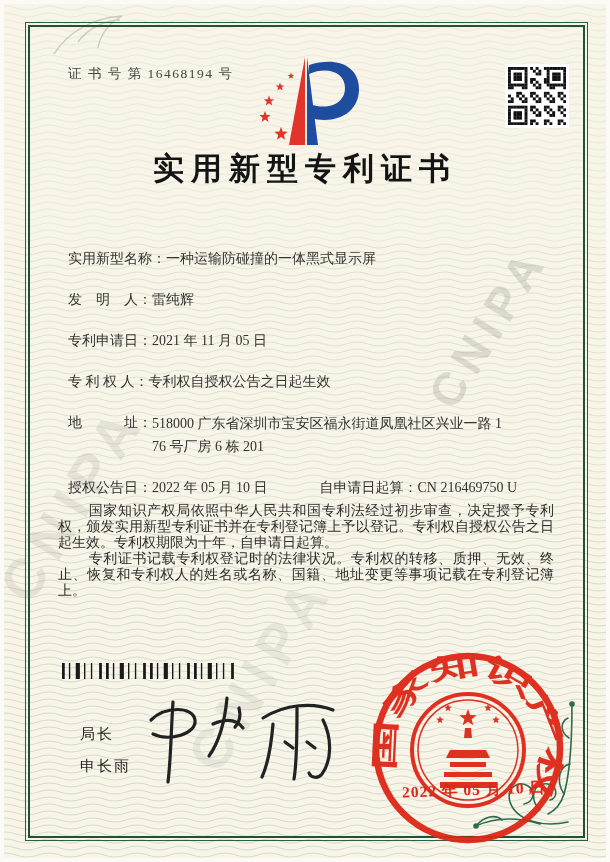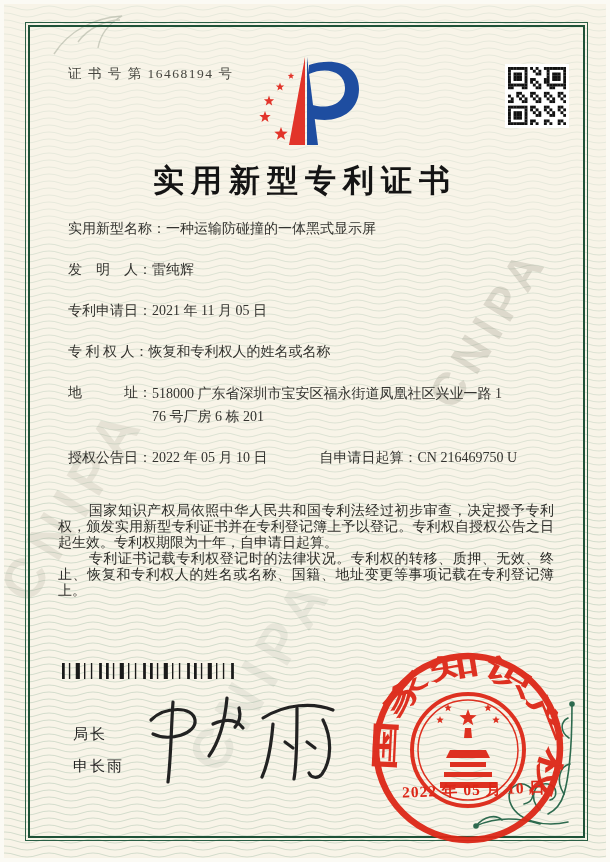--- a/index.html
+++ b/index.html
@@ -17,35 +17,35 @@
   .wm1{left:398px; top:300px; font-size:46px; letter-spacing:8px; color:rgba(138,134,120,0.25); transform:rotate(-58deg);}
   .wm2{left:-38px; top:470px; font-size:56px; letter-spacing:10px; color:rgba(138,134,120,0.16); transform:rotate(-58deg);}
   .wm3{left:150px; top:640px; font-size:56px; letter-spacing:10px; color:rgba(120,140,125,0.13); transform:rotate(-58deg);}
   .frame{position:absolute; left:25px; top:22px; right:22px; bottom:21px; border:1px solid #2a5f45; z-index:2; pointer-events:none;}
   .frame-inner{position:absolute; inset:2px; border:2px solid #1f5238;}
   .content{position:absolute; inset:0; z-index:3;}
   .cert-no{position:absolute; left:68px; top:65px; font-size:13.5px; letter-spacing:1.5px; color:#45453f;}
   .logo{position:absolute; left:243px; top:56px;}
   .qr{position:absolute; left:505px; top:64px; background:#fff; padding:3px;}
   .title{
-    position:absolute; left:0; right:0; top:160px; text-align:center;
+    position:absolute; left:0; right:0; top:148px; text-align:center;
     font-size:31px; font-weight:bold; letter-spacing:7px; color:#141414;
   }
-  .fields{position:absolute; left:68px; top:218px; right:55px; font-size:14px; color:#33332f;}
+  .fields{position:absolute; left:68px; top:248px; right:55px; font-size:14px; color:#33332f;}
   .frow{margin-bottom:19px; line-height:22px; white-space:nowrap;}
   .frow .flabel{color:#33332f;}
   .frow .fvalue{color:#33332f;}
   .addr-wrap{display:inline-block; vertical-align:top; white-space:normal;}
   .addr-line{display:block; line-height:23px;}
   .grant-gap{display:inline-block; width:52px;}
   .paras{position:absolute; left:58px; top:503px; width:496px; font-size:14px; line-height:16px;
          text-align:justify; color:#2e2e2a;}
   .paras p{margin:0; text-indent:2.2em;}
   .barcode{position:absolute; left:62px; top:663px;}
-  .officer{position:absolute; left:73px; top:718px; font-size:15px; color:#1f1f1f; line-height:32px;}
+  .officer{position:absolute; left:80px; top:718px; font-size:15px; color:#1f1f1f; line-height:32px;}
   .officer div{letter-spacing:2px;}
   .sig{position:absolute; left:135px; top:690px; z-index:4;}
   .seal{position:absolute; left:366px; top:646px; z-index:3; opacity:0.95;}
   .seal-date{
     position:absolute; left:376px; top:780px; width:196px; z-index:4; text-align:center;
     font-size:15.5px; font-weight:bold; color:#dd2717; letter-spacing:1px; transform:rotate(-2deg);
   }
   .footer{position:absolute; left:0; right:0; top:814px; text-align:center; font-size:12.5px; color:#3c3c38; letter-spacing:1px;}
   .corner-flourish{position:absolute; left:468px; top:698px; z-index:2; pointer-events:none;}
   .tl-flourish{position:absolute; left:48px; top:2px; z-index:1; pointer-events:none;}
@@ -423,21 +423,21 @@
       <div class="frow">
         <span class="flabel">实用新型名称：</span><span class="fvalue">一种运输防碰撞的一体黑式显示屏</span>
       </div>
       <div class="frow">
         <span class="flabel">发　明　人：</span><span class="fvalue">雷纯辉</span>
       </div>
       <div class="frow">
         <span class="flabel">专利申请日：</span><span class="fvalue">2021 年 11 月 05 日</span>
       </div>
       <div class="frow">
-        <span class="flabel">专 利 权 人：</span><span class="fvalue">恢复和专利权人的姓名或名称</span>
+        <span class="flabel">专 利 权 人：</span><span class="fvalue">专利权自授权公告之日起生效</span>
       </div>
       <div class="frow">
         <span class="flabel">地　　　址：</span><span class="addr-wrap"><span class="addr-line">518000 广东省深圳市宝安区福永街道凤凰社区兴业一路 1</span><span class="addr-line">76 号厂房 6 栋 201</span></span>
       </div>
       <div class="frow">
         <span class="flabel">授权公告日：</span><span class="fvalue">2022 年 05 月 10 日</span><span class="grant-gap"></span><span class="flabel">自申请日起算：</span><span class="fvalue">CN 216469750 U</span>
       </div>
     </div>
 
     <div class="paras">

